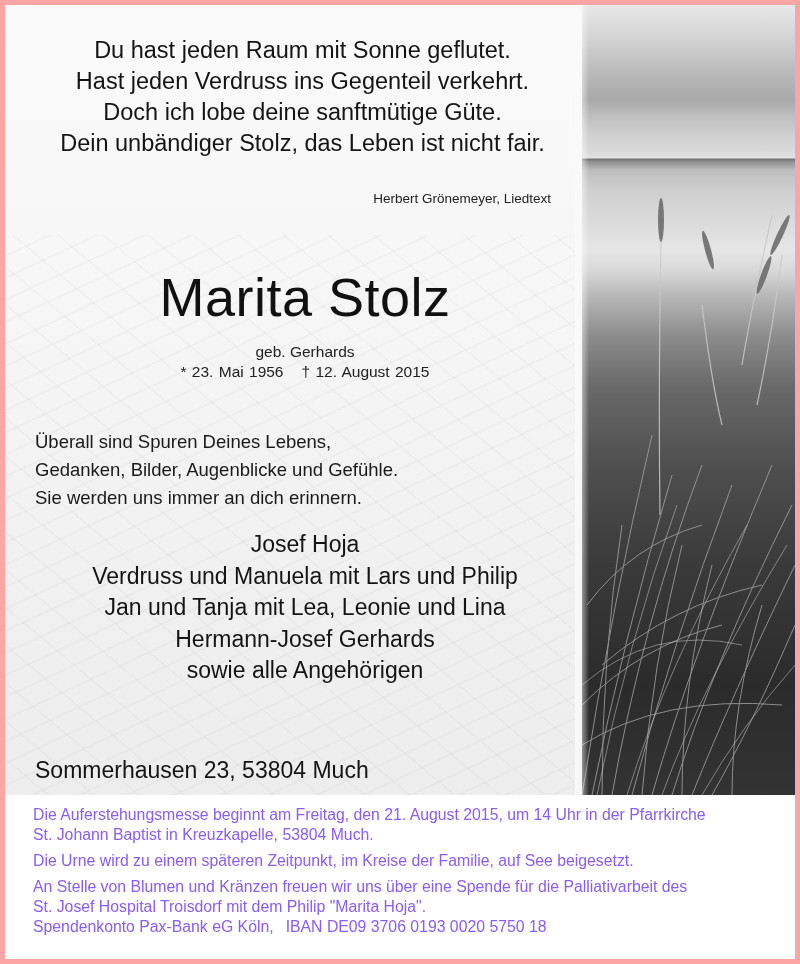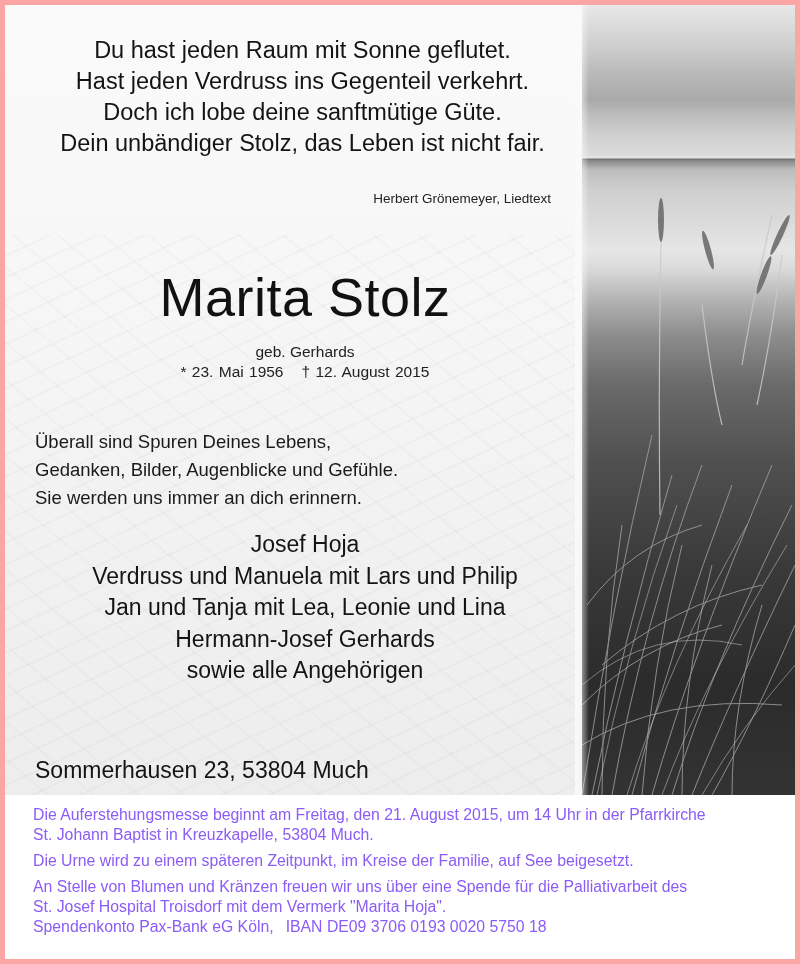--- a/index.html
+++ b/index.html
@@ -160,17 +160,17 @@
   <div class="notices">
     <p>
       <span class="line">Die Auferstehungsmesse beginnt am Freitag, den 21. August 2015, um 14 Uhr in der Pfarrkirche</span>
       <span class="line">St. Johann Baptist in Kreuzkapelle, 53804 Much.</span>
     </p>
     <p>
       <span class="line">Die Urne wird zu einem späteren Zeitpunkt, im Kreise der Familie, auf See beigesetzt.</span>
     </p>
     <p>
       <span class="line">An Stelle von Blumen und Kränzen freuen wir uns über eine Spende für die Palliativarbeit des</span>
-      <span class="line">St. Josef Hospital Troisdorf mit dem Vermerk "Marita Hoja".</span>
+      <span class="line">St. Josef Hospital Troisdorf mit dem Philip "Marita Hoja".</span>
       <span class="line"><span>Spendenkonto Pax-Bank eG Köln,</span><span class="iban-gap"></span><span>IBAN DE09 3706 0193 0020 5750 18</span></span>
     </p>
   </div>
 </div>
 
 </body></html>

